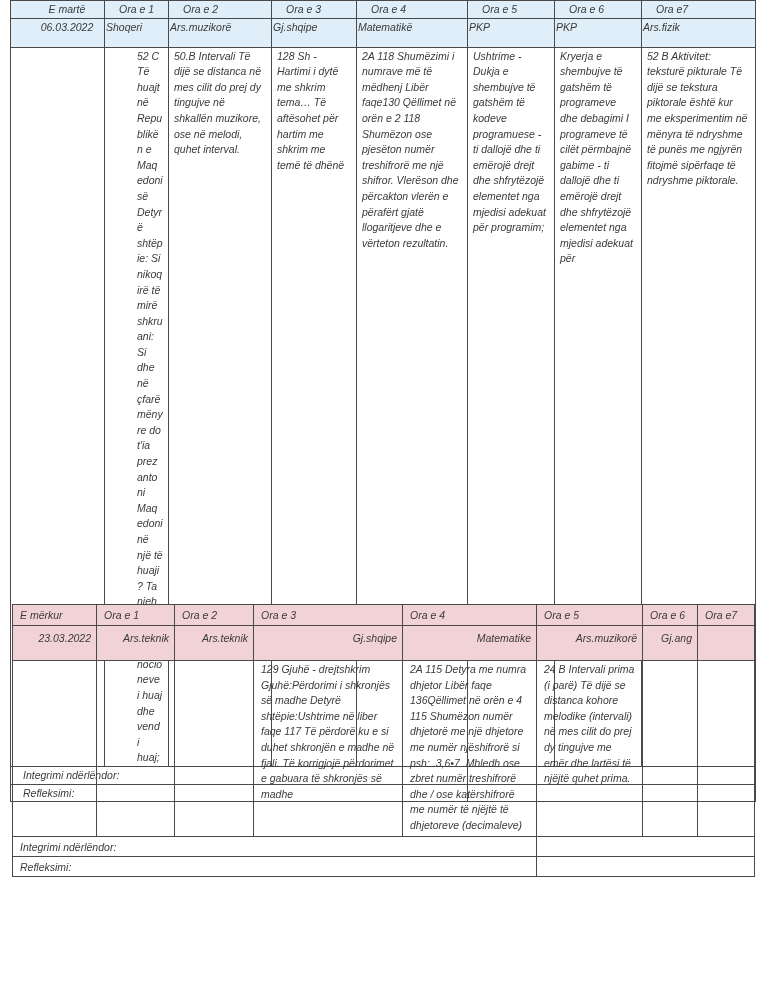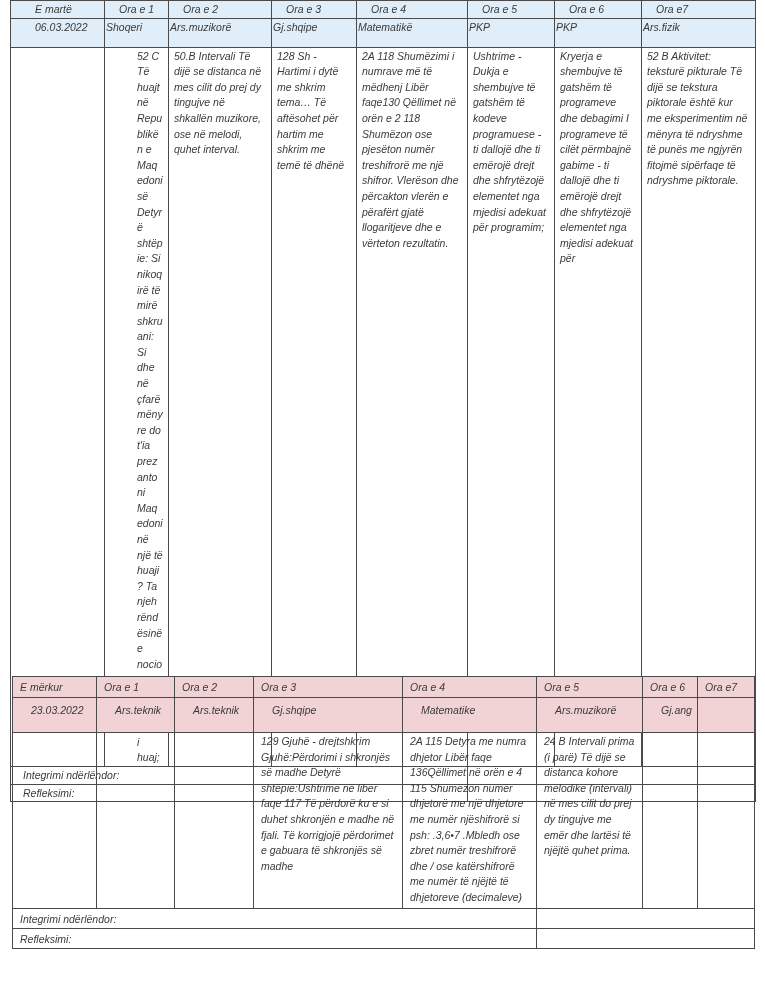--- a/index.html
+++ b/index.html
@@ -9,27 +9,27 @@
   table { border-collapse: collapse; position: absolute; table-layout: fixed; }
   td { border: 1px solid #4a4a4a; vertical-align: top; padding: 1px 5px 0 5px;
        line-height: 15.6px; overflow: hidden; word-wrap: break-word; }
   .t1 { left: 10px; top: 0px; width: 745px; }
   .t1 .hdr td { background: #dfeef9; }
   .t1 .hdr.r1 td { height: 14px; padding-left: 14px; }
   .t1 .hdr.r2 td { height: 27px; padding-left: 1px; }
   .t1 .body td { height: 489px; }
   .t1 .body td.c1 { padding-left: 32px; }
   .t1 .foot td { height: 15px; padding-left: 12px; }
-  .t2 { left: 12px; top: 676px; width: 742px; }
+  .t2 { left: 12px; top: 604px; width: 742px; }
   .t2 .hdr td { background: #f2d3d5; }
   .t2 .hdr.r1 td { height: 19px; padding-left: 7px; line-height: 19px; }
-  .t2 .hdr.r2 td { height: 33px; padding-left: 18px; line-height: 22px; }
+  .t2 .hdr.r2 td { height: 33px; padding-left: 18px; line-height: 22px; text-align: right; }
   .t2 .body td { height: 174px; padding-left: 7px; }
   .t2 .foot td { height: 18px; padding-left: 7px; line-height: 18px; }
-  .t1 .hdr.r1 td.first, .t1 .hdr.r2 td.first { padding-left: 24px; }
+  .t1 .hdr.r1 td.first, .t1 .hdr.r2 td.first { padding-left: 24px; text-align: center; }
 </style>
 </head>
 <body>
 
 <table class="t1">
   <colgroup>
     <col style="width:94px">
       <col style="width:64px">
       <col style="width:103px">
       <col style="width:85px">

